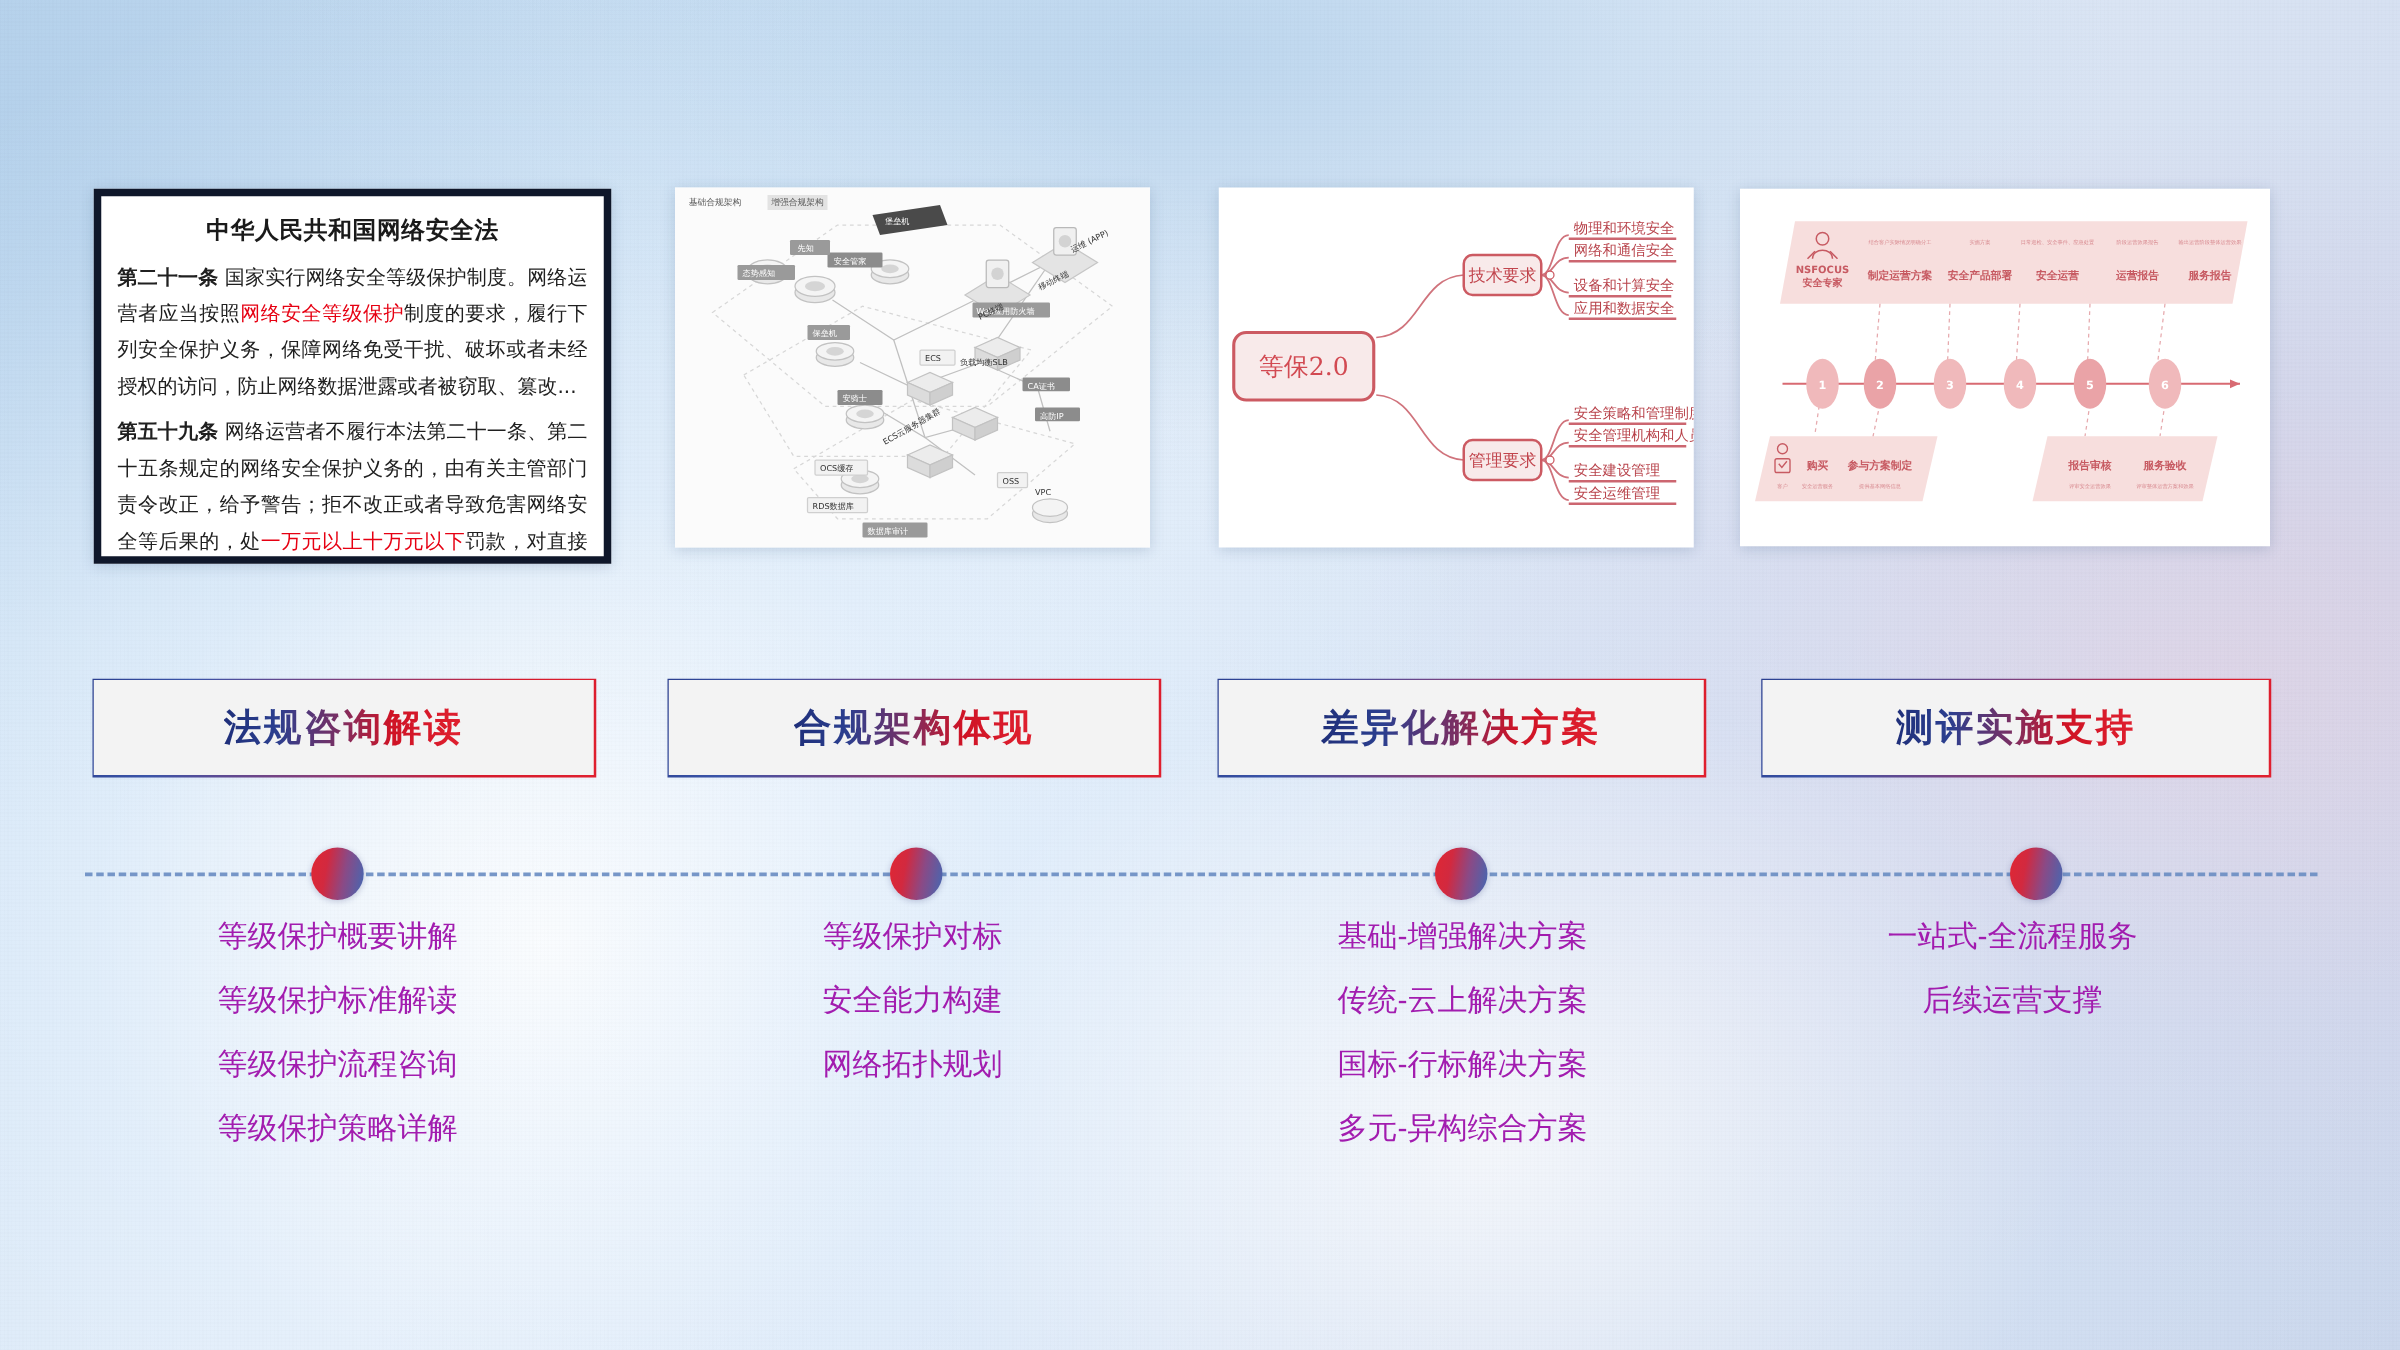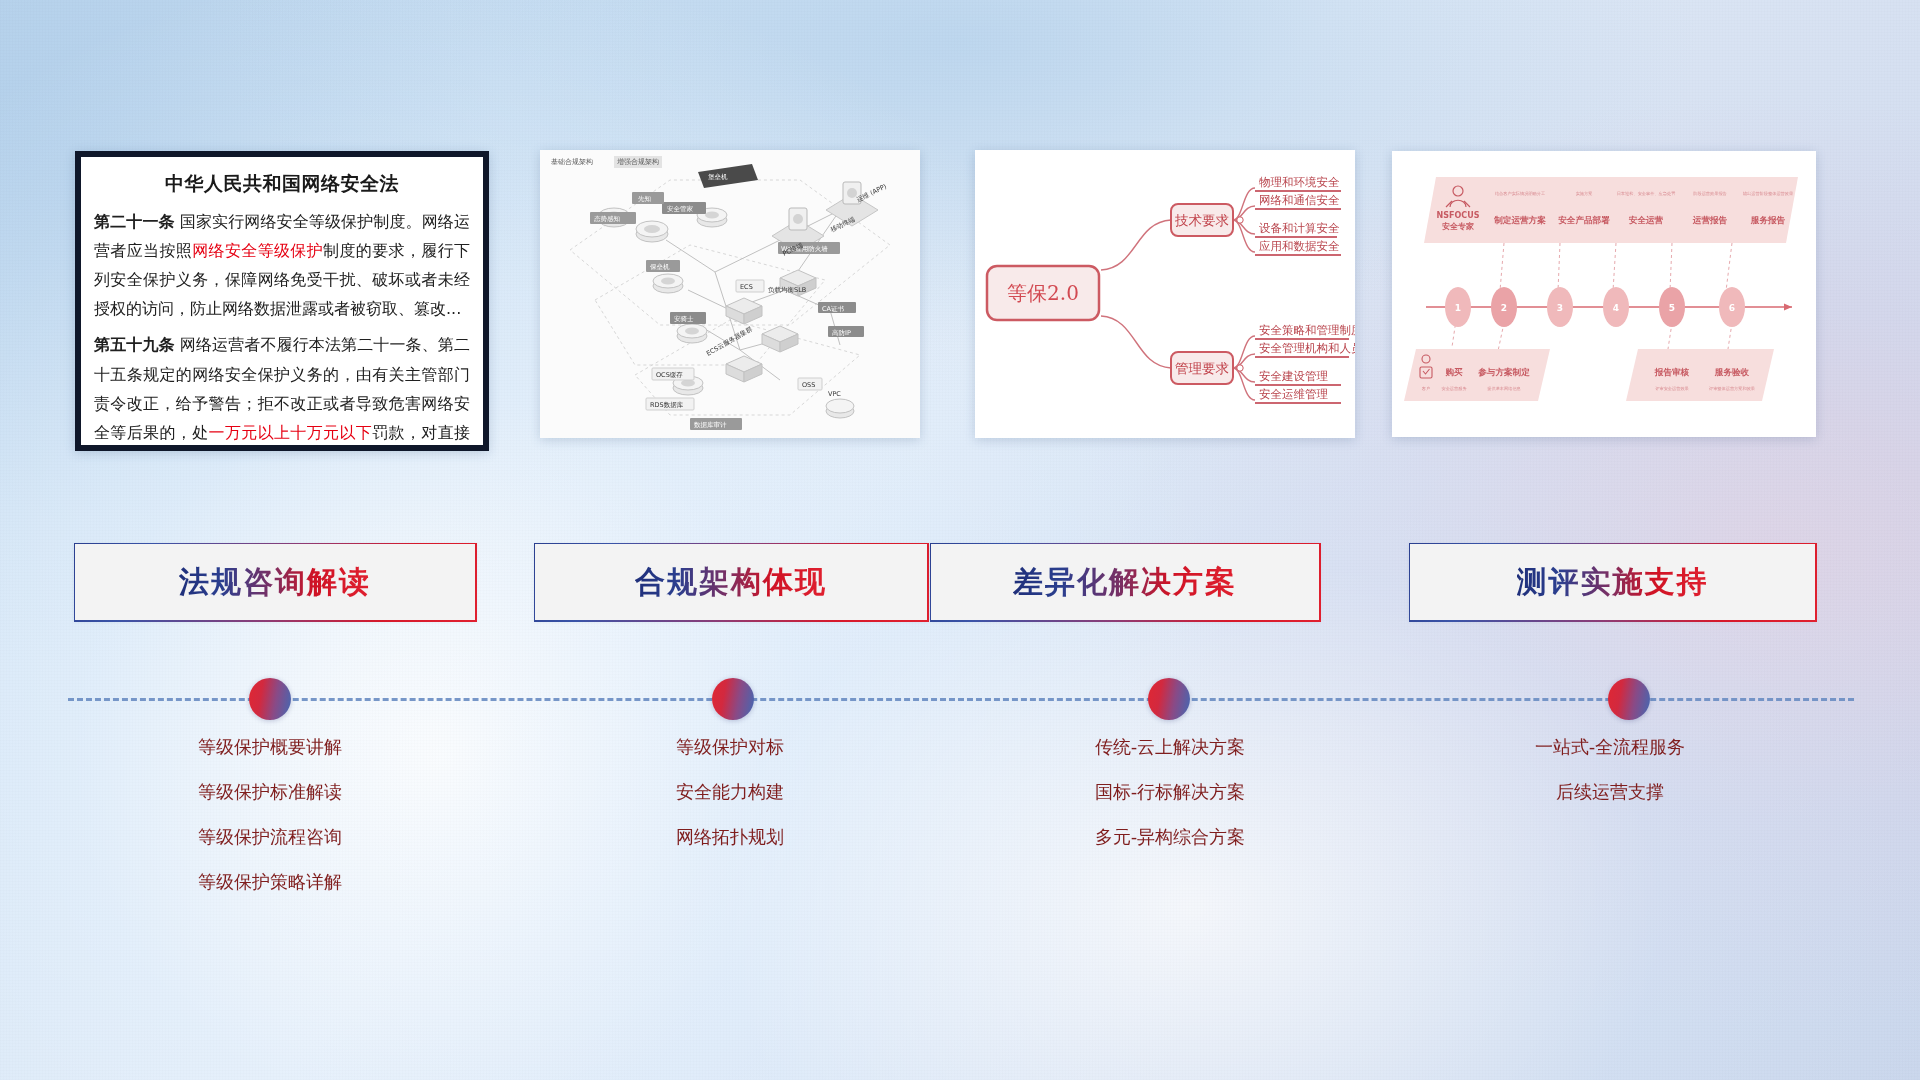--- a/index.html
+++ b/index.html
@@ -65,35 +65,35 @@
            box-shadow:0 1px 4px rgba(60,90,130,.16);}
   .headbox::before{content:"";position:absolute;inset:-1.5px;pointer-events:none;
       background:linear-gradient(115deg,#2b3f8f 0%,#3a54a8 18%,#8e3b74 52%,#d6192b 78%,#e0202f 100%);
       z-index:0;}
   .headbox .inner{position:absolute;inset:0;background:#f3f3f3;z-index:1;}
   .headtxt{position:relative;z-index:2;font-family:"DejaVu Sans",sans-serif;font-weight:bold;font-size:30px;letter-spacing:2px;
       background:linear-gradient(90deg,#1f2f7a 0%,#2b3f8f 22%,#7a2f63 48%,#cf1325 70%,#e0202f 100%);
       -webkit-background-clip:text;background-clip:text;color:transparent;}
   .hb1{left:75px;width:400px;}
   .hb2{left:535px;width:392px;}
-  .hb3{left:931px;width:388px;}
+  .hb3{left:975px;width:388px;}
   .hb4{left:1410px;width:405px;}
 
   
   #timeline{position:absolute;left:0;top:660px;width:1920px;height:80px;}
   .tl-line{position:absolute;left:68px;top:38px;width:1786px;height:0;border-top:3px dashed #6d8fc4;opacity:.92;}
   .tl-dot{position:absolute;top:18px;width:42px;height:42px;border-radius:50%;
       background:linear-gradient(100deg,#e02733 0%,#d2293f 30%,#8a4a86 62%,#4169b4 100%);
       box-shadow:0 1px 5px rgba(60,70,130,.28);}
   .d1{left:249px;}.d2{left:712px;}.d3{left:1148px;}.d4{left:1608px;}
 
   
   #lists{position:absolute;left:0;top:738px;width:1920px;height:250px;}
   .col{position:absolute;top:0;text-align:center;}
-  .col .li{font-family:Liberation Serif, serif;font-size:18px;color:#7f1d1d;line-height:1;margin-bottom:27px;white-space:nowrap;}
+  .col .li{font-family:Liberation Sans, sans-serif;font-size:24px;color:#a21caf;line-height:1;margin-bottom:27px;white-space:nowrap;}
   .l1{left:90px;width:360px;}
   .l2{left:520px;width:420px;}
   .l3{left:1000px;width:340px;}
   .l4{left:1400px;width:420px;}
 </style>
 </head>
 <body>
 
 <div id="bg">
   <div class="bglayer bg-base"></div>
@@ -450,20 +450,21 @@
     <div class="li">等级保护标准解读</div>
     <div class="li">等级保护流程咨询</div>
     <div class="li">等级保护策略详解</div>
   </div>
   <div class="col l2">
     <div class="li">等级保护对标</div>
     <div class="li">安全能力构建</div>
     <div class="li">网络拓扑规划</div>
   </div>
   <div class="col l3">
+    <div class="li">基础-增强解决方案</div>
     <div class="li">传统-云上解决方案</div>
     <div class="li">国标-行标解决方案</div>
     <div class="li">多元-异构综合方案</div>
   </div>
   <div class="col l4">
     <div class="li">一站式-全流程服务</div>
     <div class="li">后续运营支撑</div>
   </div>
 </div>
 

